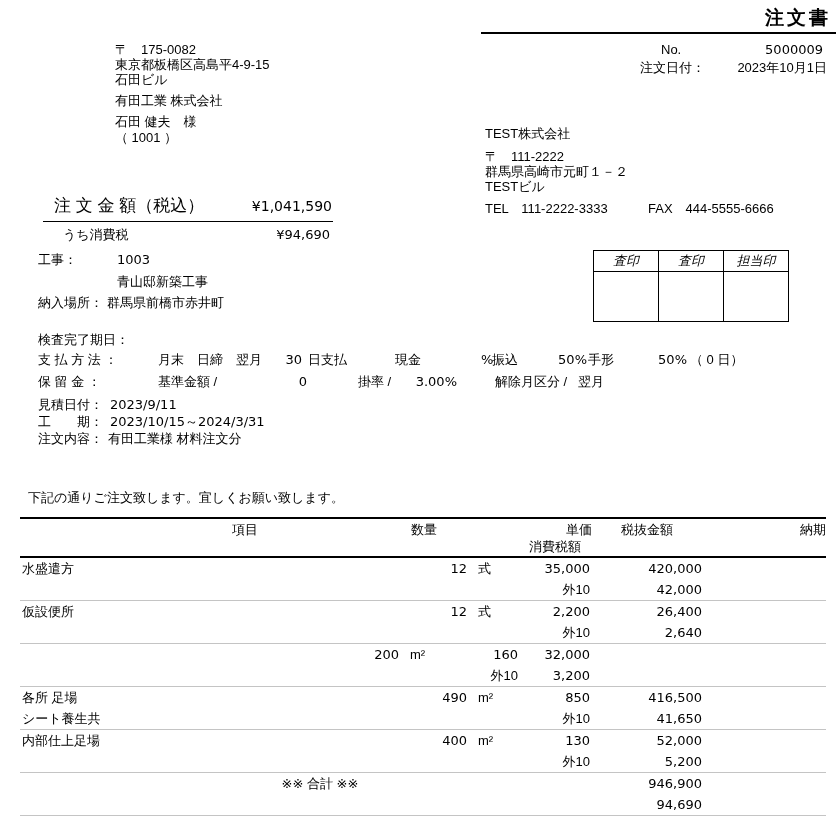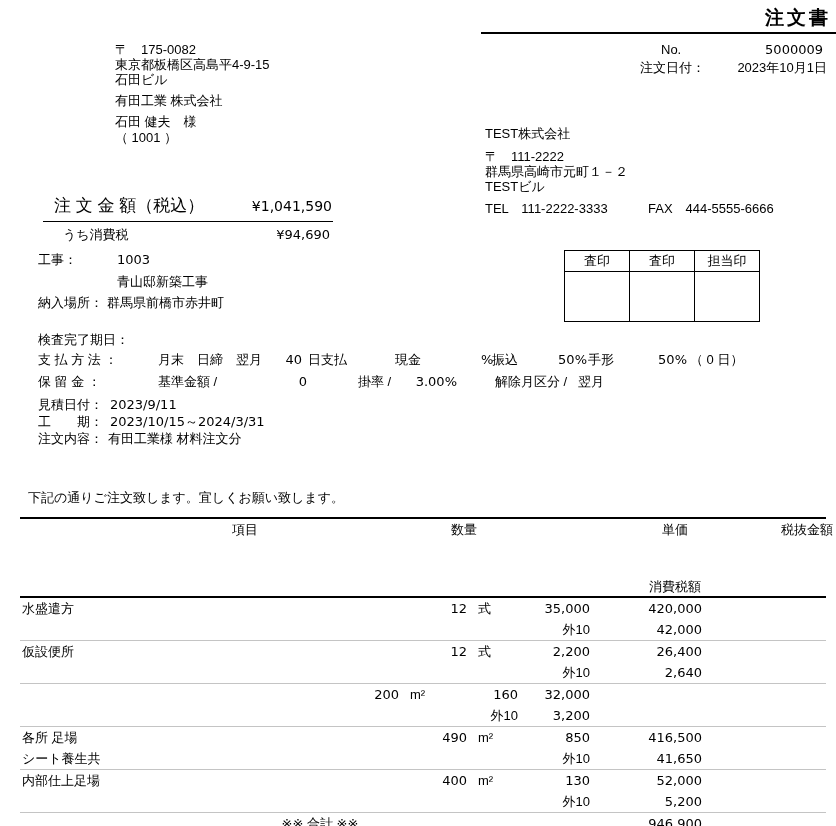--- a/index.html
+++ b/index.html
@@ -11,40 +11,40 @@
   .abs{position:absolute;white-space:nowrap;line-height:15px;}
   .num{font-family:"DejaVu Sans","Liberation Sans",sans-serif;}
   .right{text-align:right;}
   .rule{position:absolute;background:#000;height:1px;}
 
   
   .doc-title{position:absolute;top:7px;right:5px;font-size:19px;font-weight:bold;letter-spacing:3px;line-height:22px;}
   .title-rule{position:absolute;top:32px;left:481px;width:355px;height:2px;background:#000;}
 
   
-  .stamp-table{position:absolute;top:250px;left:564px;border-collapse:collapse;}
+  .stamp-table{position:absolute;top:250px;left:593px;border-collapse:collapse;font-style:italic;}
   .stamp-table td{border:1px solid #000;width:64px;text-align:center;font-size:13px;padding:0;}
   .stamp-table .hd td{height:20px;}
   .stamp-table .bd td{height:49px;}
 
   
   .items{position:absolute;left:20px;top:517px;width:806px;}
   .tgrid{display:grid;grid-template-columns:380px 68px 52px 72px 112px 122px;}
-  .thead{border-top:2px solid #000;border-bottom:2px solid #000;padding:2px 0 1px 0;gap:40px;}
+  .thead{border-top:2px solid #000;border-bottom:2px solid #000;padding:2px 0 1px 0;}
   .thead .cell{line-height:17px;}
   .trow{border-bottom:1px solid #c4c4c4;}
   .trow .cell{line-height:21px;height:21px;}
   .cell{white-space:nowrap;overflow:visible;}
   .c-item{padding-left:2px;}
   .h-item{text-align:center;padding-left:70px;}
   .c-qty{text-align:right;padding-right:1px;}
   .h-qty{text-align:center;padding-right:20px;}
   .c-unit{padding-left:10px;}
   .c-price{text-align:right;padding-right:2px;}
-  .h-price{text-align:left;padding-left:22px;}
+  .h-price{text-align:right;padding-left:22px;}
   .c-amt{text-align:right;padding-right:2px;}
   .h-amt{text-align:center;padding-right:2px;}
   .h-del{text-align:right;}
   .t-label{text-align:center;padding-left:220px;}
 </style>
 </head>
 <body>
 
 <div class="page">
 
@@ -102,21 +102,21 @@
       <td></td>
     </tr>
   </tbody>
     </table>
 
   <div>
     <span class="abs" style="top:332px;left:38px">検査完了期日：</span>
 
     <span class="abs" style="top:352px;left:38px">支 払 方 法 ：</span>
     <span class="abs" style="top:352px;left:158px">月末　日締　翌月</span>
-    <span class="abs num right" style="top:352px;left:270px;width:32px">40</span>
+    <span class="abs num right" style="top:352px;left:270px;width:32px">30</span>
     <span class="abs" style="top:352px;left:308px">日支払</span>
     <span class="abs" style="top:352px;left:395px">現金</span>
     <span class="abs num" style="top:352px;left:481px">%</span>
     <span class="abs" style="top:352px;left:492px">振込</span>
     <span class="abs num right" style="top:352px;left:550px;width:37px">50%</span>
     <span class="abs" style="top:352px;left:588px">手形</span>
     <span class="abs num right" style="top:352px;left:650px;width:37px">50%</span>
     <span class="abs" style="top:352px;left:690px">（ 0 日）</span>
 
     <span class="abs" style="top:374px;left:38px">保 留 金 ：</span>

